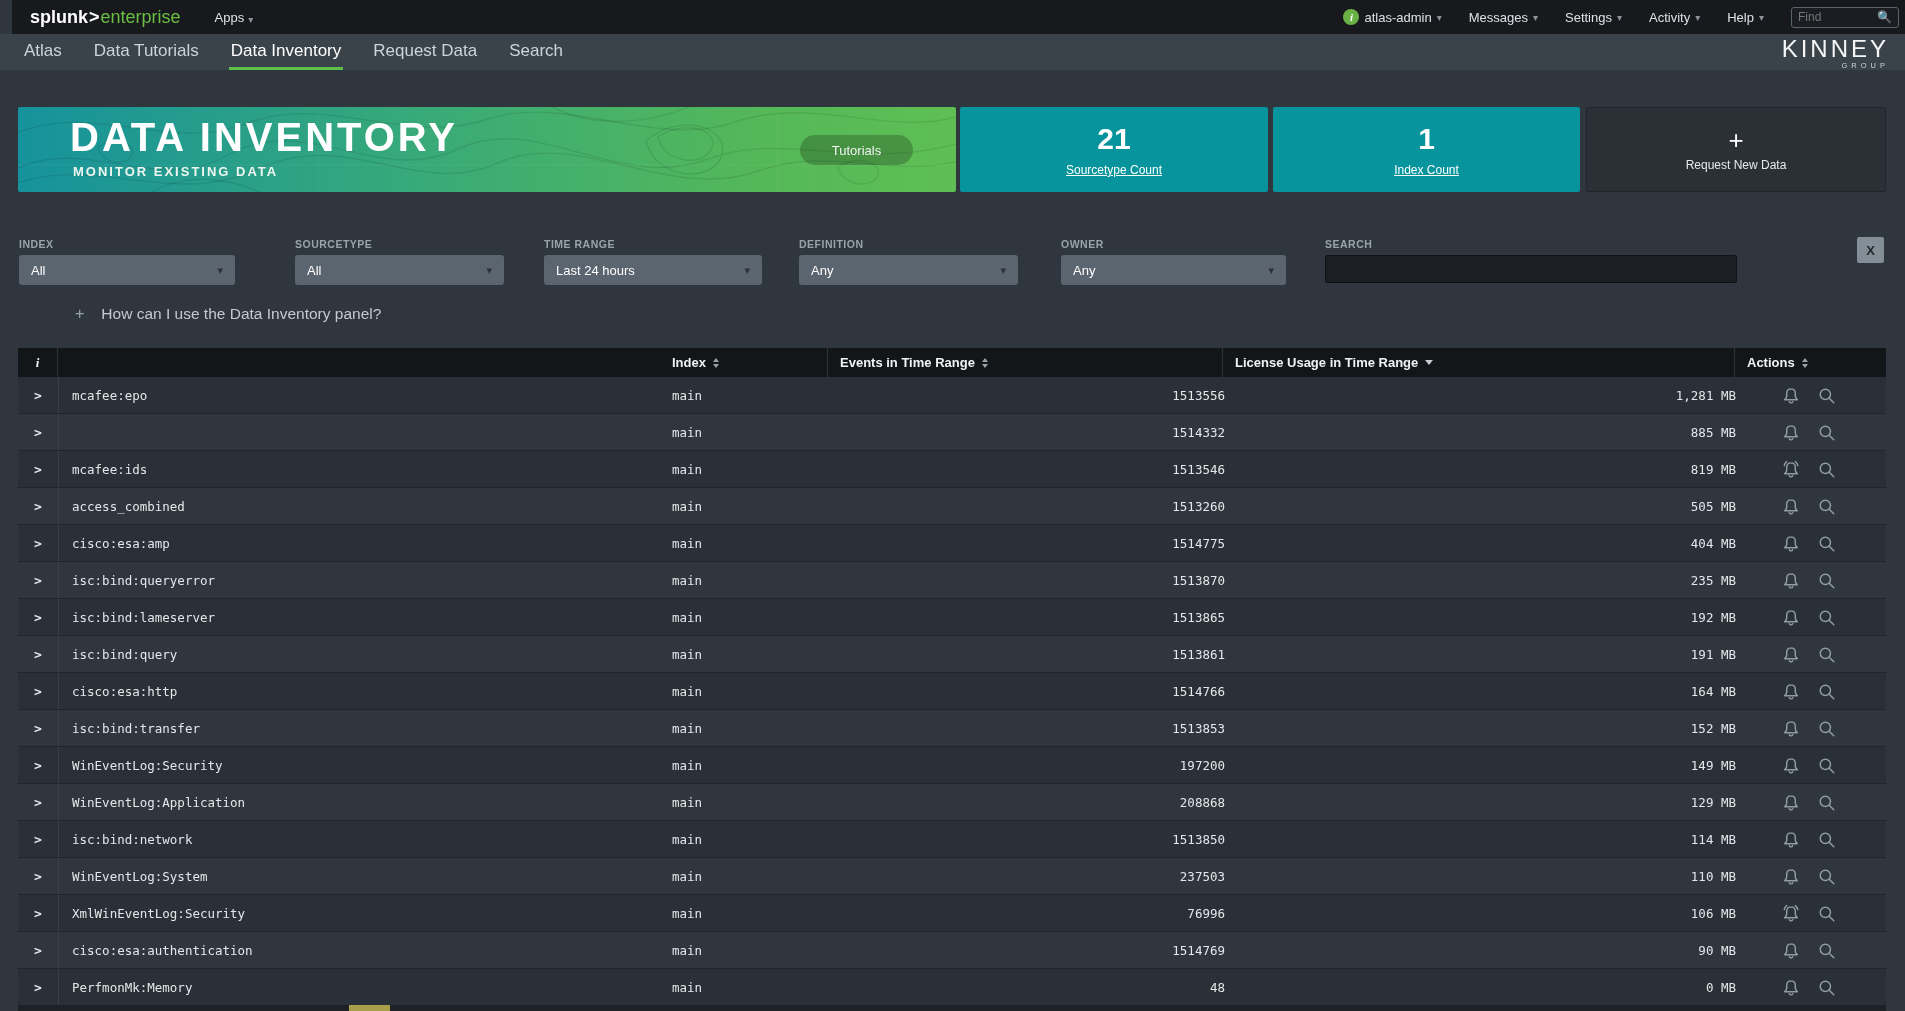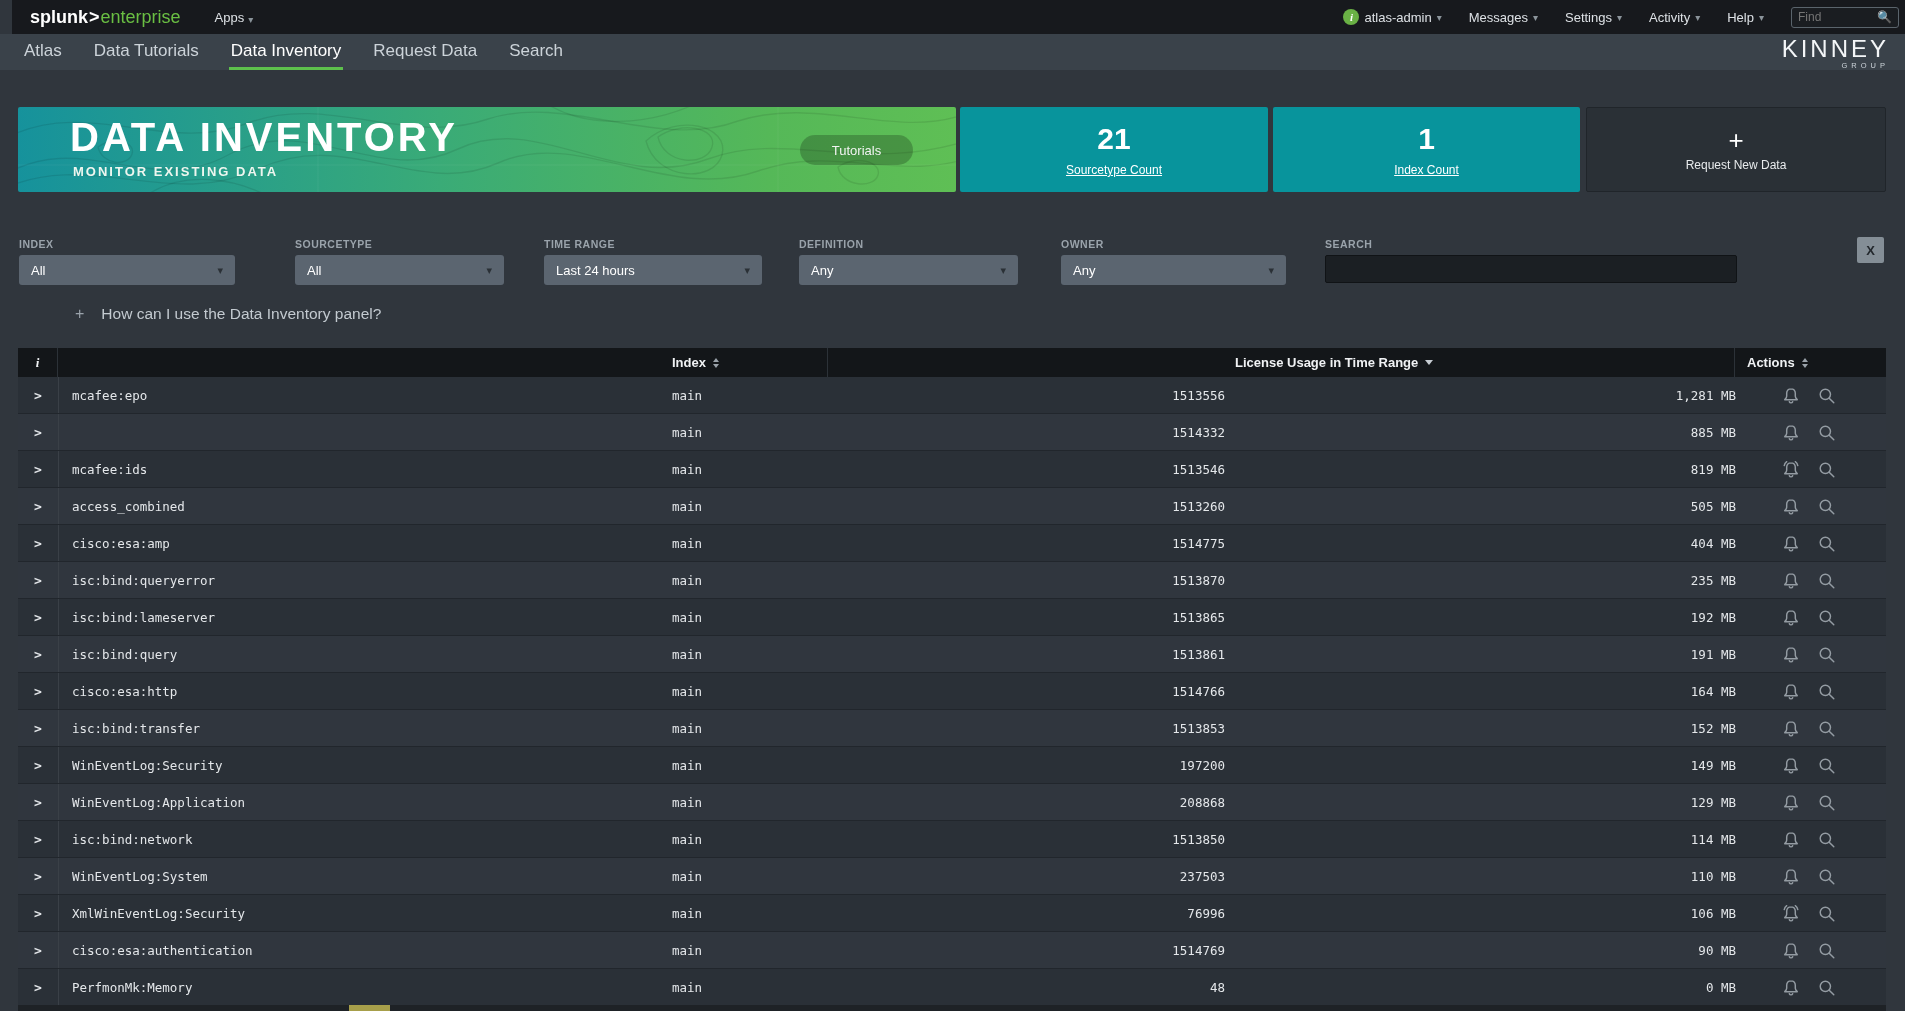--- a/index.html
+++ b/index.html
@@ -259,20 +259,27 @@
     <div class="hcell hinfo" style="left:0;width:40px">
       <span>i</span>
     </div>
     <div class="hcell" style="left:642px;width:168px">
       <span>Index</span>
       <span class="sort">
           <span class="tup"></span>
           <span class="tdn"></span>
         </span>
     </div>
+    <div class="hcell" style="left:810px;width:395px">
+      <span>Events in Time Range</span>
+      <span class="sort">
+          <span class="tup"></span>
+          <span class="tdn"></span>
+        </span>
+    </div>
     <div class="hcell" style="left:1205px;width:512px">
       <span>License Usage in Time Range</span>
       <span class="sort-desc"></span>
     </div>
     <div class="hcell" style="left:1717px;width:151px">
       <span>Actions</span>
       <span class="sort">
           <span class="tup"></span>
           <span class="tdn"></span>
         </span>

